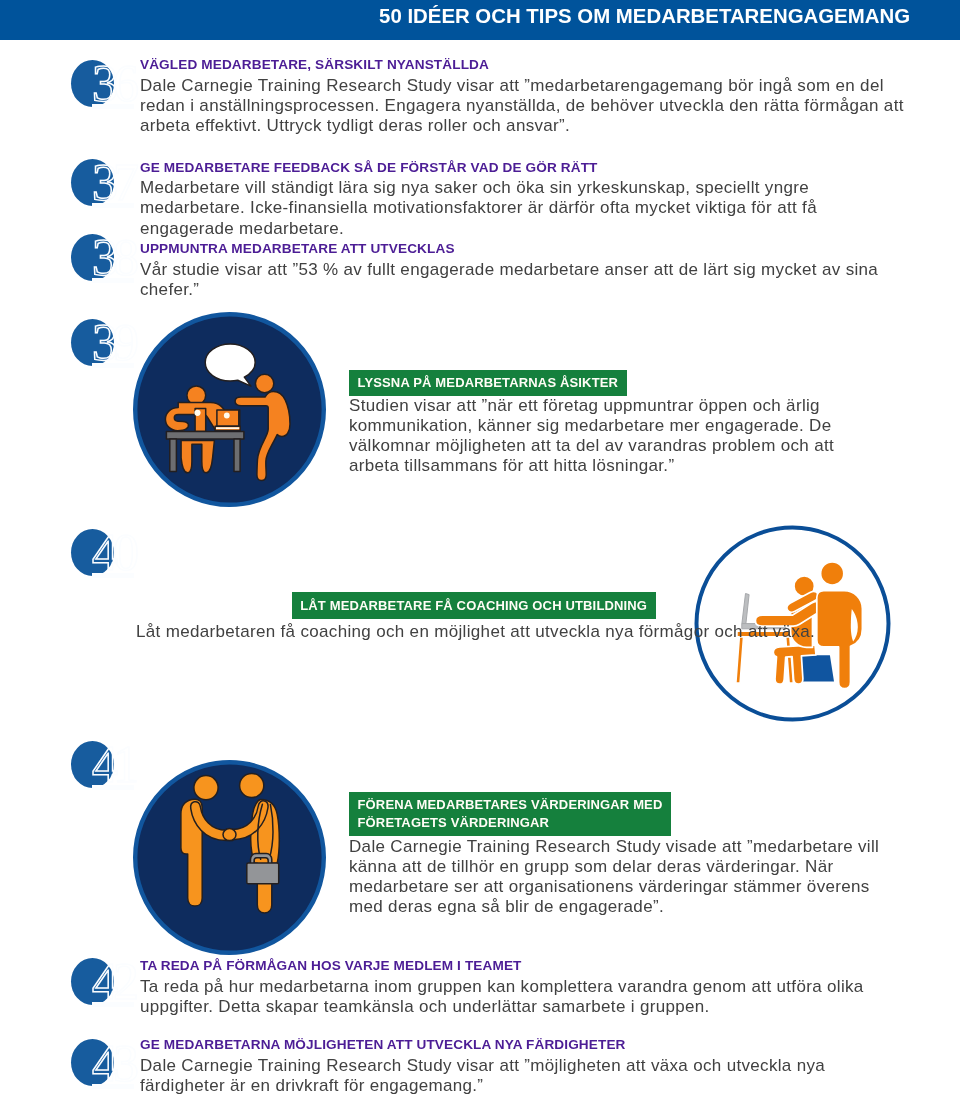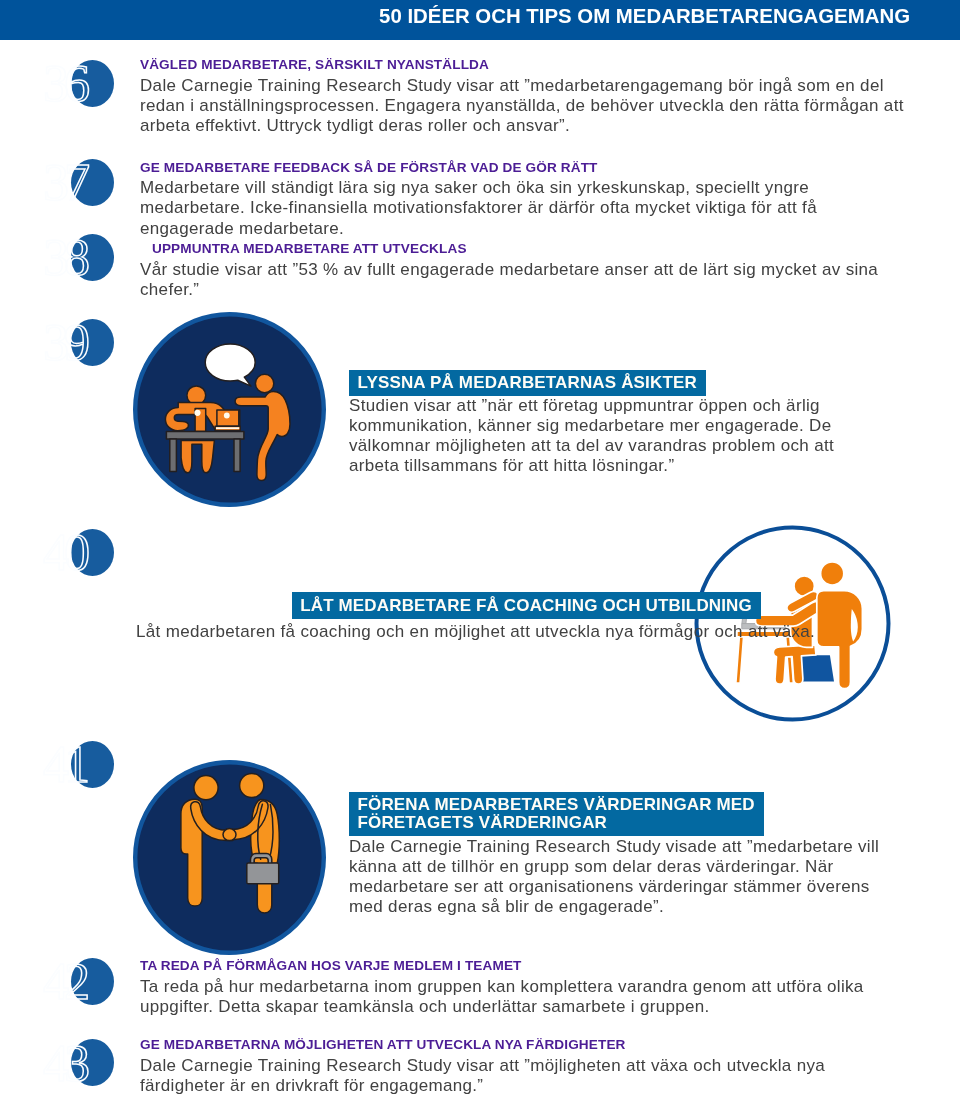--- a/index.html
+++ b/index.html
@@ -12,32 +12,32 @@
   .header{position:absolute;left:0;top:0;width:960px;height:40px;background:#00539B;}
   .header-title{position:absolute;right:50px;top:6.2px;font-size:20.4px;font-weight:bold;
                 color:#fff;letter-spacing:0px;line-height:20px;white-space:nowrap;margin-left:45px;}
 
   
   .numbadge{position:absolute;width:86px;height:86px;}
   .numbadge .disc{position:absolute;left:22.5px;top:19.5px;width:43px;height:47px;
                   border-radius:50%;background:#175C9E;}
   .numbadge .dig{position:absolute;left:0;top:0;width:86px;height:86px;
                  font-family:"Liberation Serif",serif;font-size:52px;line-height:88px;
-                 text-align:left;letter-spacing:-5px;color:transparent;
-                 -webkit-text-stroke:1.5px #FBFDFF;text-indent:-5px;}
+                 text-align:right;letter-spacing:-5px;color:transparent;
+                 -webkit-text-stroke:1.5px #FBFDFF;text-indent:-5px;text-decoration:underline;}
 
   
   .h{position:absolute;color:#4c1d95;font-weight:bold;font-size:13.6px;
      letter-spacing:.12px;line-height:17px;margin:0;white-space:nowrap;}
   .b{position:absolute;color:#414141;font-size:17px;letter-spacing:.33px;
      line-height:20.1px;margin:0;}
 
   
-  .lbl{position:absolute;background:#0369a1;color:#FFFDF6;font-weight:bold;
-       font-size:17px;line-height:17.9px;letter-spacing:.15px;white-space:nowrap;
+  .lbl{position:absolute;background:#15803d;color:#FFFDF6;font-weight:bold;
+       font-size:13px;line-height:17.9px;letter-spacing:.15px;white-space:nowrap;
        padding:4.8px 9px 4.2px 8.5px;box-sizing:border-box;}
 
   .illus{position:absolute;}
   .illus svg{display:block;}
 </style>
 </head>
 <body>
 
 <div class="page">
 
@@ -56,21 +56,21 @@
     <div class="disc"></div>
     <div class="dig">37</div>
   </div>
   <div class="h" style="left:140px;top:158.6px">GE MEDARBETARE FEEDBACK SÅ DE FÖRSTÅR VAD DE GÖR RÄTT</div>
   <div class="b" style="left:140px;top:178.4px;width:775px">Medarbetare vill ständigt lära sig nya saker och öka sin yrkeskunskap, speciellt yngre medarbetare. Icke-finansiella motivationsfaktorer är därför ofta mycket viktiga för att få engagerade medarbetare.</div>
 
   <div class="numbadge" style="left:48px;top:214.2px">
     <div class="disc"></div>
     <div class="dig">38</div>
   </div>
-  <div class="h" style="left:152px;top:240px">UPPMUNTRA MEDARBETARE ATT UTVECKLAS</div>
+  <div class="h" style="left:140px;top:240px">UPPMUNTRA MEDARBETARE ATT UTVECKLAS</div>
   <div class="b" style="left:140px;top:259.8px;width:775px">Vår studie visar att ”53 % av fullt engagerade medarbetare anser att de lärt sig mycket av sina chefer.”</div>
 
   <div class="numbadge" style="left:48px;top:299.1px">
     <div class="disc"></div>
     <div class="dig">39</div>
   </div>
   <div class="illus" style="left:133px;top:312px;width:193px;height:195px">
     <svg viewBox="0 0 193 195" width="193" height="195">
       <ellipse cx="96.5" cy="97.5" rx="94.3" ry="95.3" fill="#0E2C5E" stroke="#11569E" stroke-width="4.4"></ellipse>
       <g stroke="#231F20" stroke-width="1.5" stroke-linejoin="round" stroke-linecap="round">

